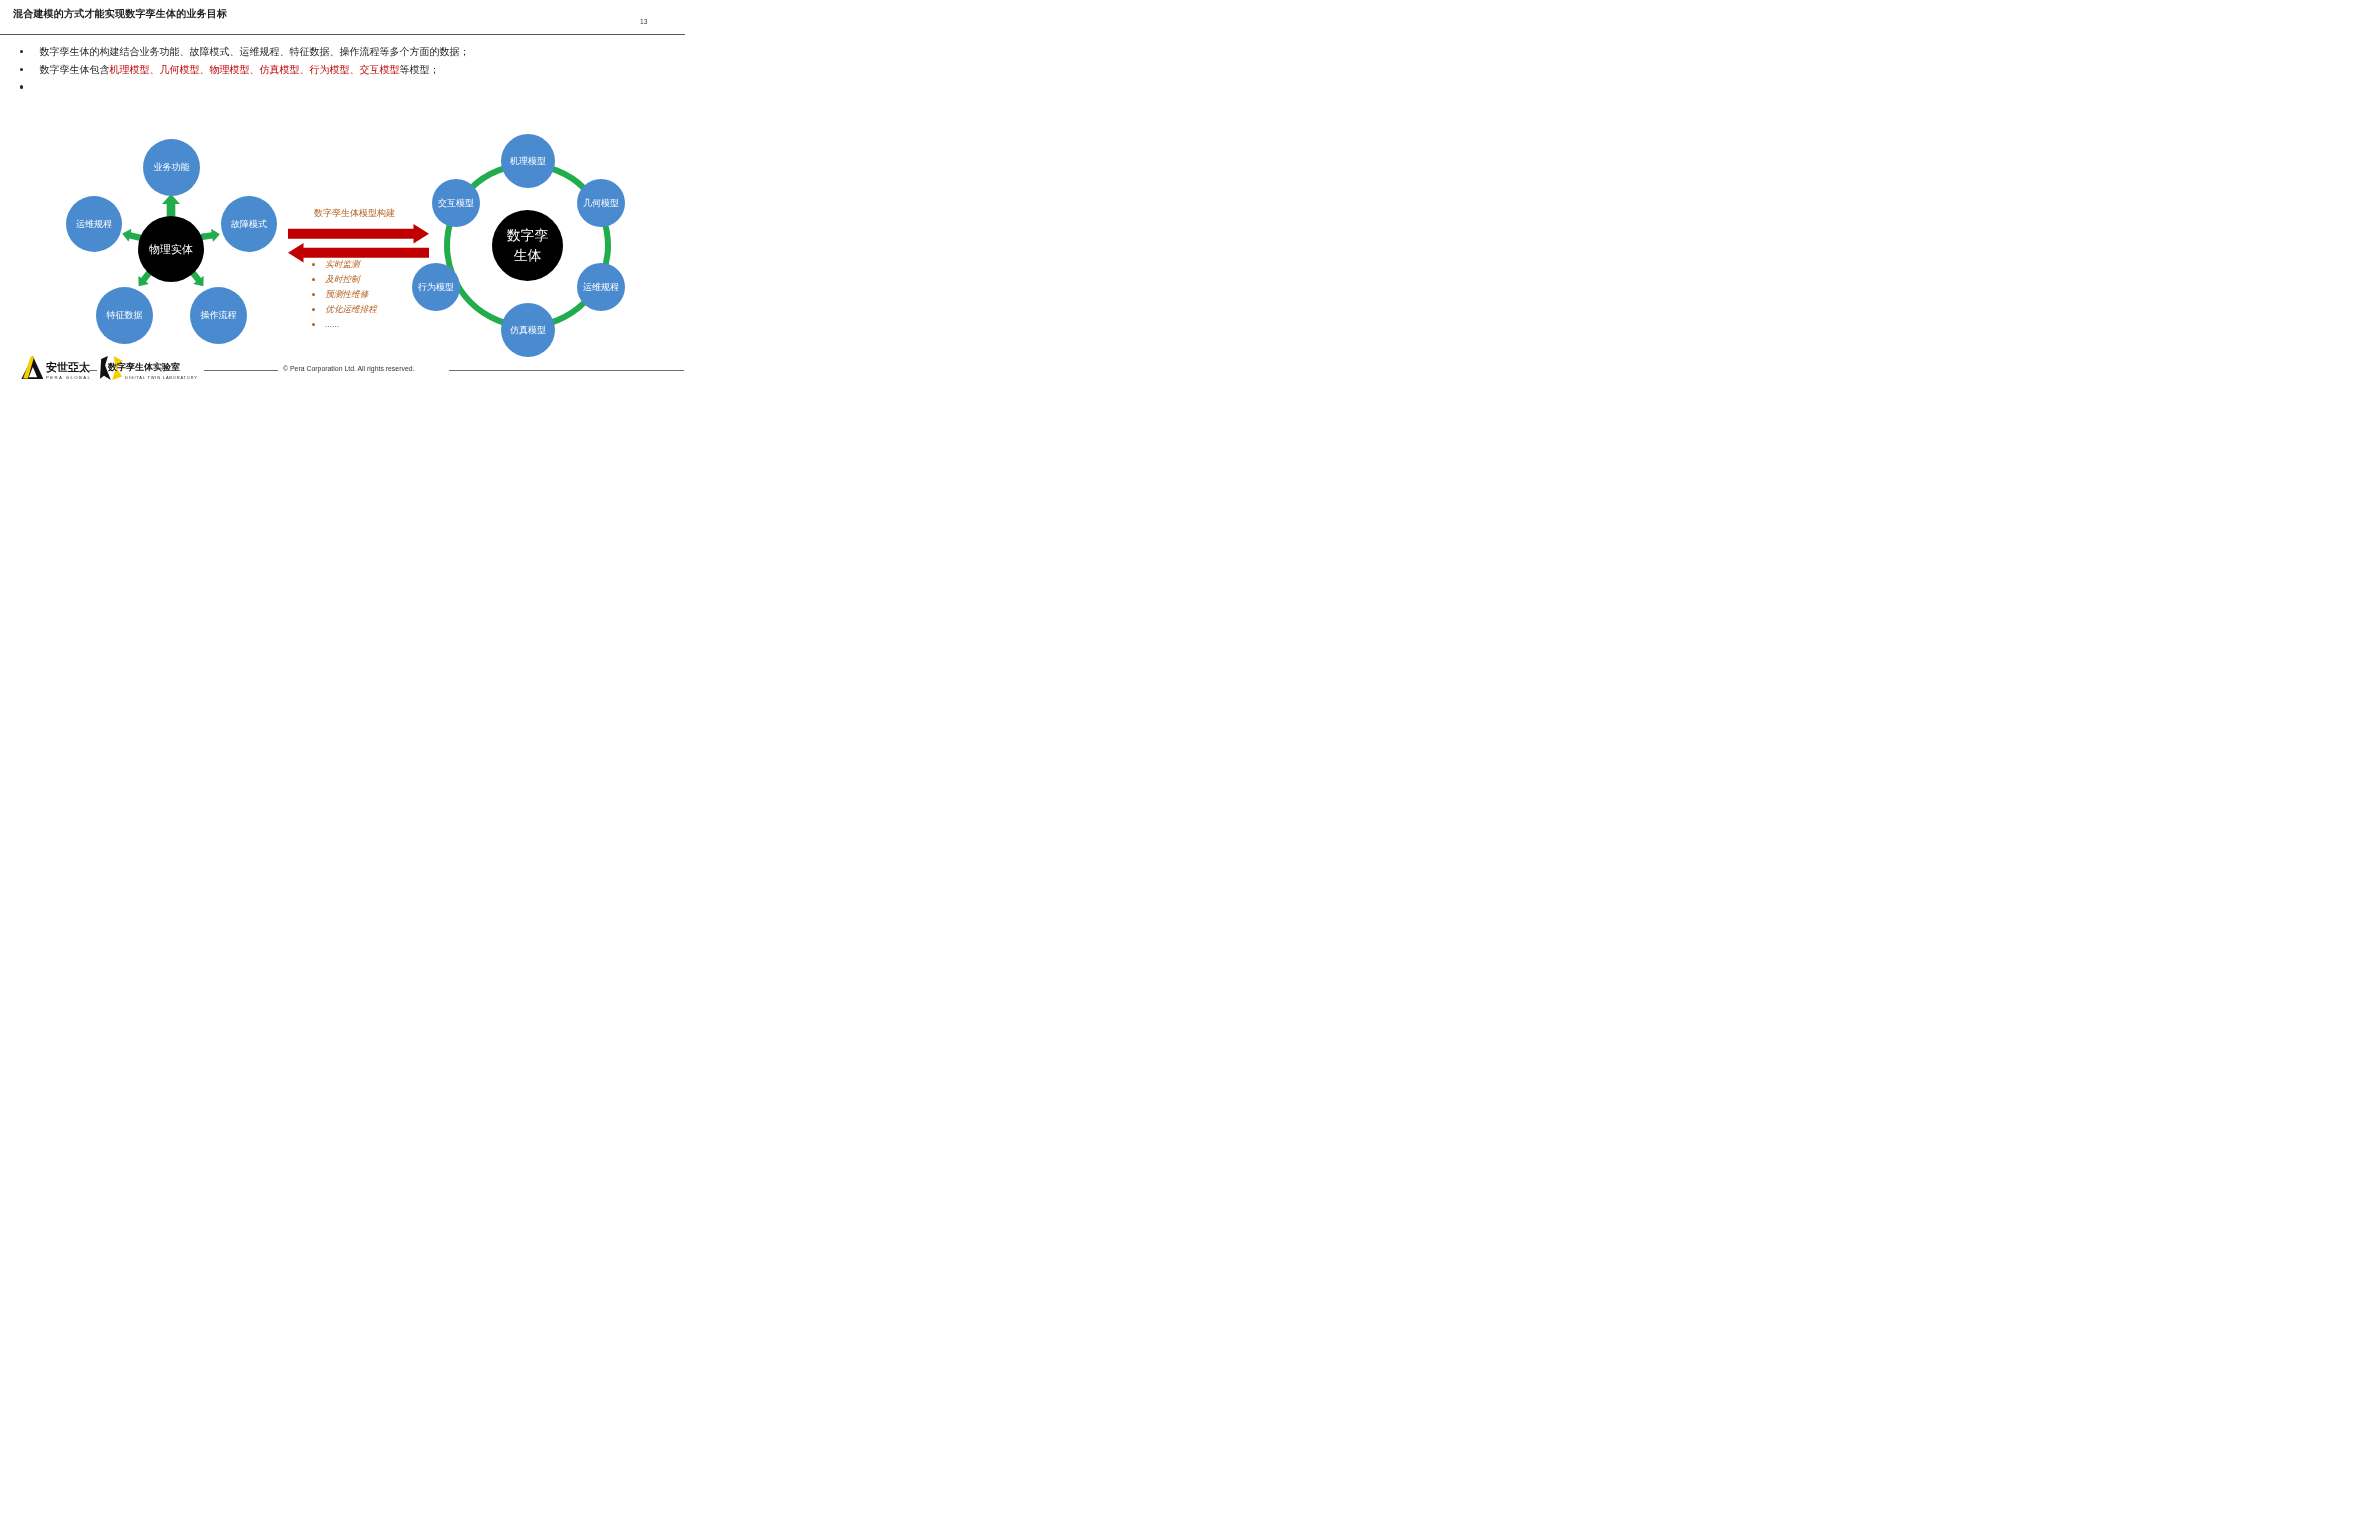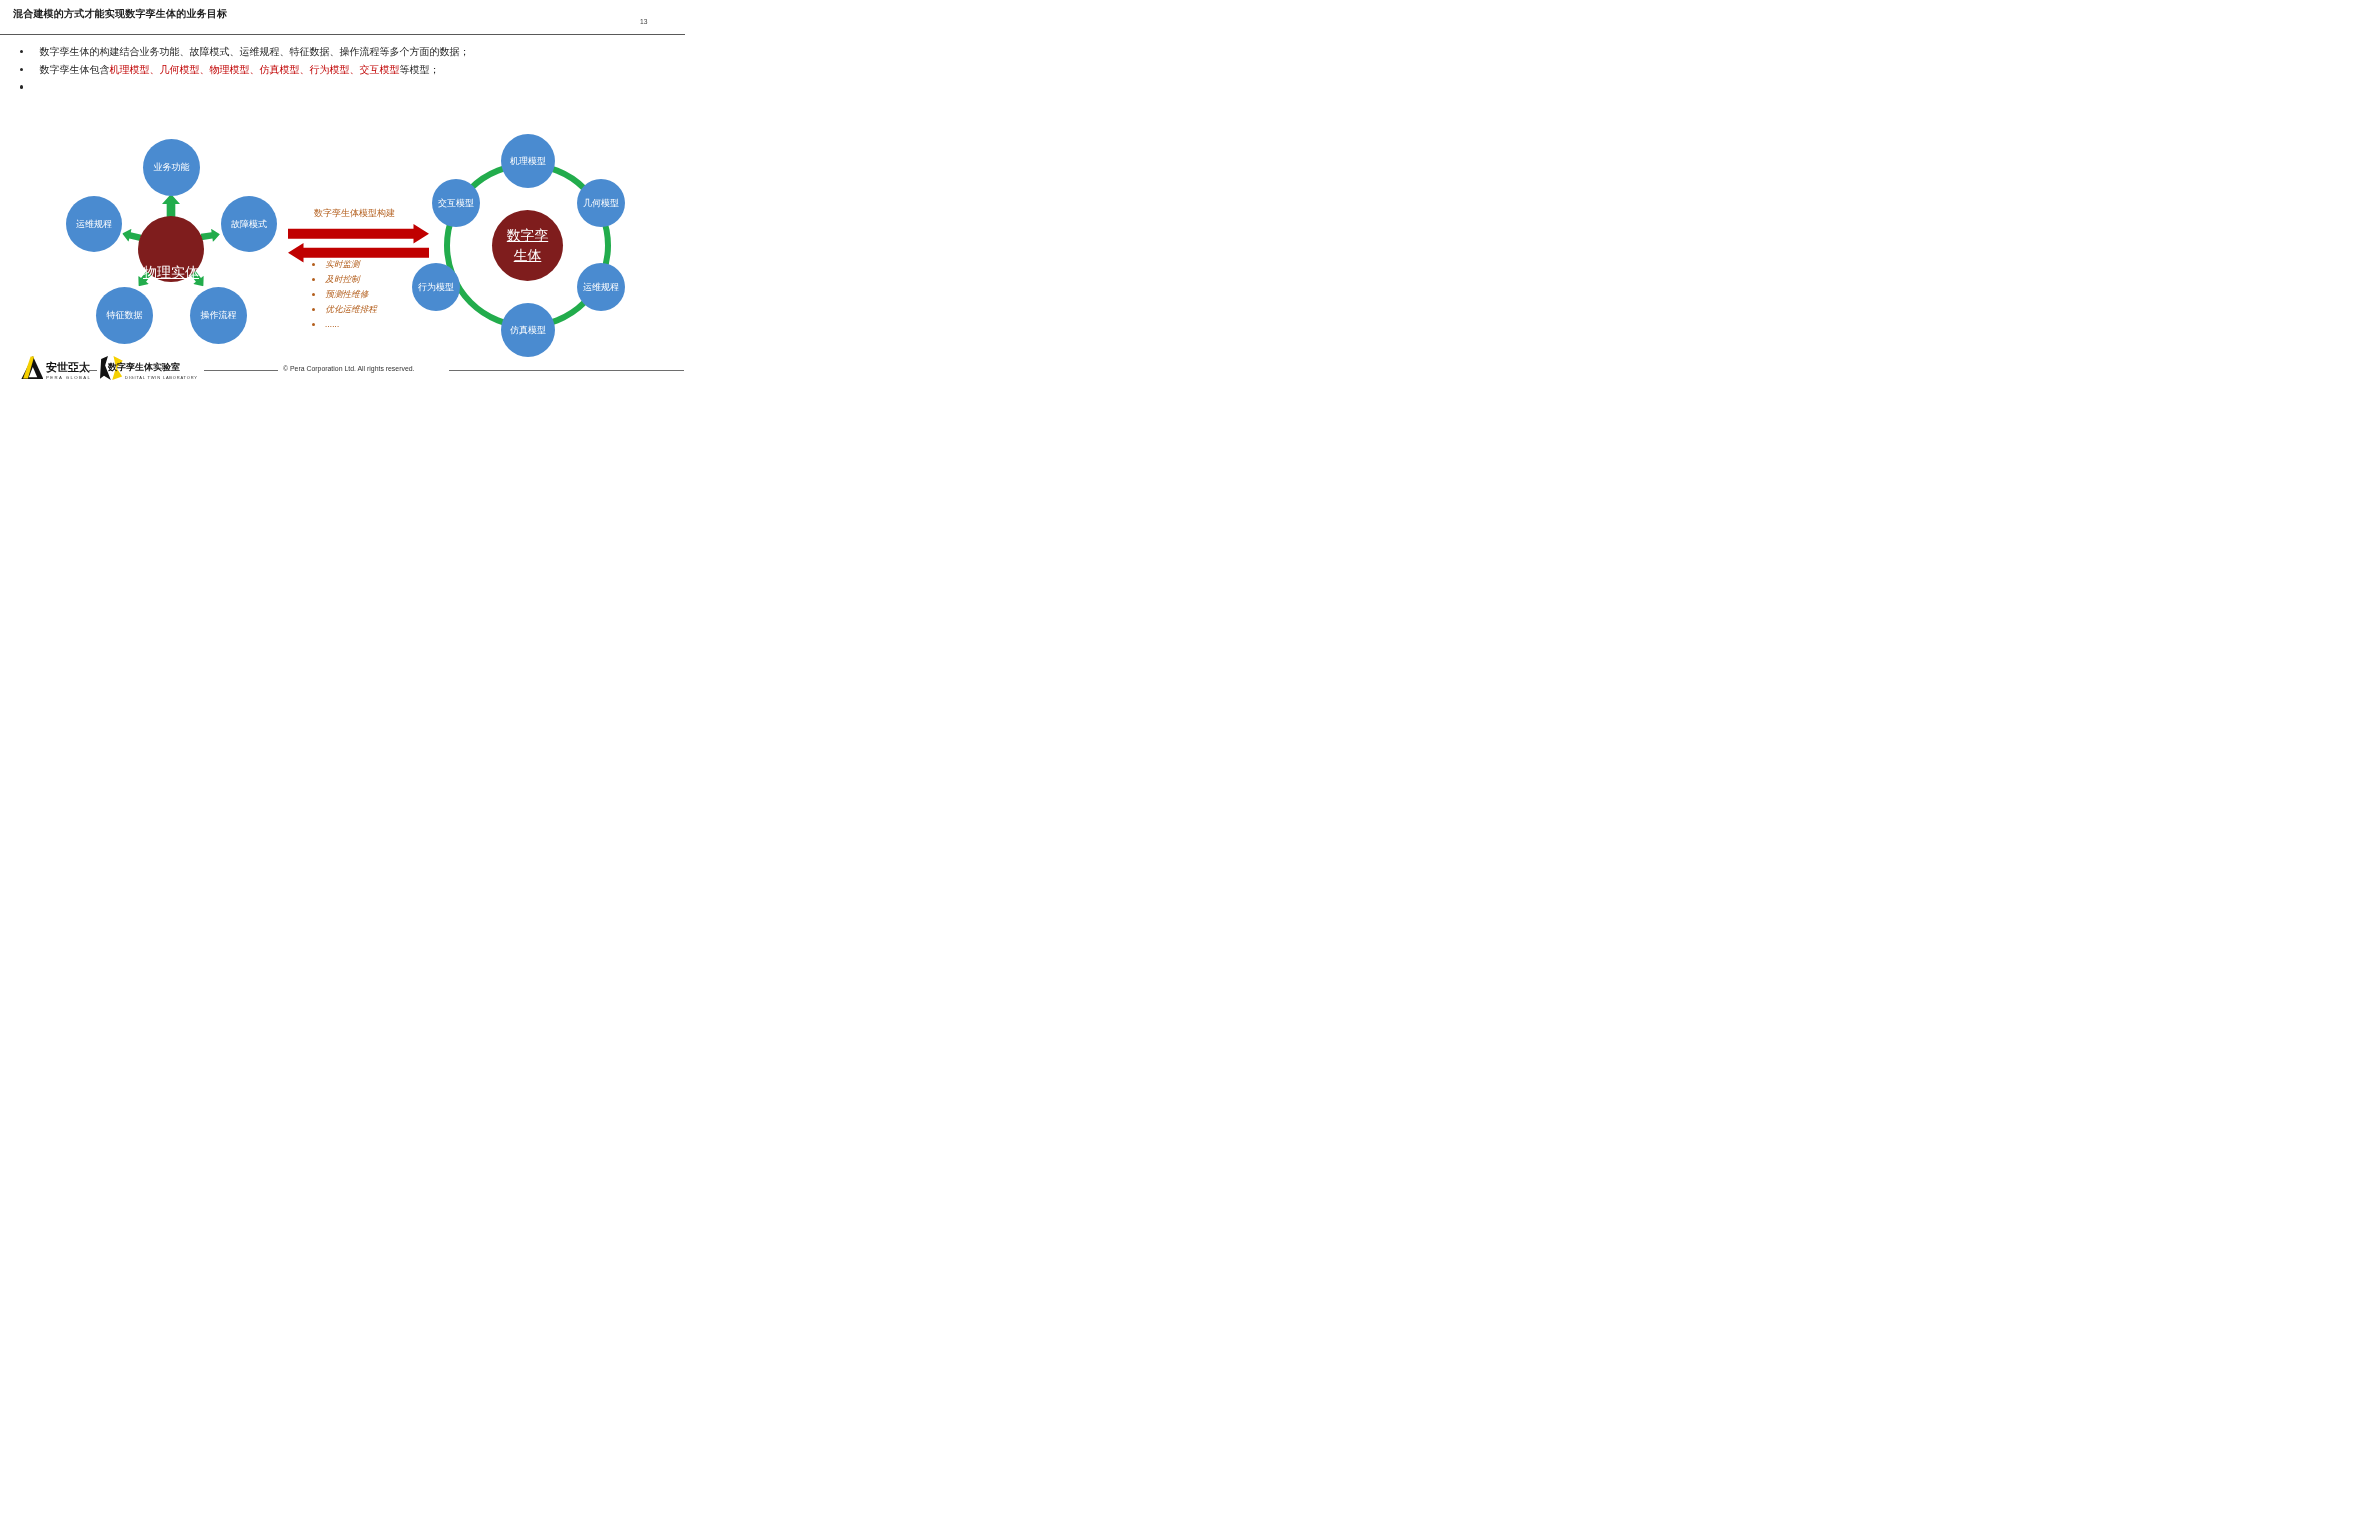--- a/index.html
+++ b/index.html
@@ -13,21 +13,21 @@
   .pagenum{left:640px; top:18px; font-size:6.7px; color:#404040;}
   .title-rule{left:0; top:34px; width:685px; height:1px; background:#595959;}
   
   .bullets{left:18px; top:43px; width:647px;}
   .bullet-row{position:relative; padding-left:21.4px; font-size:10px; line-height:17.6px; color:#262626; width:624px;}
   .bullet-dot{position:absolute; left:1.9px; top:7.1px; width:3.3px; height:3.3px; border-radius:50%; background:#262626;}
   .red-seg{color:#c00000;}
   
   .node{border-radius:50%; background:#4a8bd0; display:flex; align-items:center; justify-content:center;
         color:#ffffff; font-size:9px; text-align:center; z-index:2;}
-  .brown{background:#7f1d1d;text-decoration:underline;}
+  .brown{background:#000000;}
   
   .ga{background:#22ac4c; clip-path:polygon(0 26%, 58% 26%, 58% 0, 100% 50%, 58% 100%, 58% 74%, 0 74%); z-index:1;}
   
   .red-ar-r{background:#c00000; clip-path:polygon(0 24%, 89% 24%, 89% 0, 100% 50%, 89% 100%, 89% 76%, 0 76%);}
   .red-ar-l{background:#c00000; clip-path:polygon(100% 24%, 11% 24%, 11% 0, 0 50%, 11% 100%, 11% 76%, 100% 76%);}
   .mid-label{font-size:9px; color:#b35e1c; white-space:nowrap;}
   .benefit-row{position:relative; padding-left:14.3px; font-size:8.6px; line-height:15px; color:#b35e1c; white-space:nowrap;}
   .benefit-dot{position:absolute; left:1px; top:6.2px; width:3.3px; height:3.3px; border-radius:50%; background:#b35e1c;}
   
   .ring{left:444px; top:162px; width:155px; height:155px; border:6.2px solid #22ac4c; border-radius:50%; z-index:0;}
@@ -77,21 +77,21 @@
   </div>
   <div class="abs node" style="left:221px; top:196px; width:56px; height:56px;">
     <span>故障模式</span>
   </div>
   <div class="abs node" style="left:96px; top:287px; width:57px; height:57px;">
     <span>特征数据</span>
   </div>
   <div class="abs node" style="left:190px; top:287px; width:57px; height:57px;">
     <span>操作流程</span>
   </div>
-  <div class="abs node brown" style="left:138px; top:216px; width:66px; height:66px; font-size:14px; z-index:3;align-items:flex-end;">
+  <div class="abs node brown" style="left:138px; top:216px; width:66px; height:66px; font-size:11px; z-index:3;">
     <span>物理实体</span>
   </div>
 
   <div class="abs ga" style="left:159px; top:197px; width:24px; height:18px; transform:rotate(-90deg);"></div>
   <div class="abs ga" style="left:122px; top:229px; width:19px; height:13.3px; transform:rotate(193deg);"></div>
   <div class="abs ga" style="left:201px; top:229px; width:19px; height:13.3px; transform:rotate(-8deg);"></div>
   <div class="abs ga" style="left:135px; top:272px; width:19px; height:13.3px; transform:rotate(128deg);"></div>
   <div class="abs ga" style="left:188px; top:272px; width:19px; height:13.3px; transform:rotate(52deg);"></div>
 
   <div class="abs mid-label" style="left:314px; top:207px;">数字孪生体模型构建</div>

